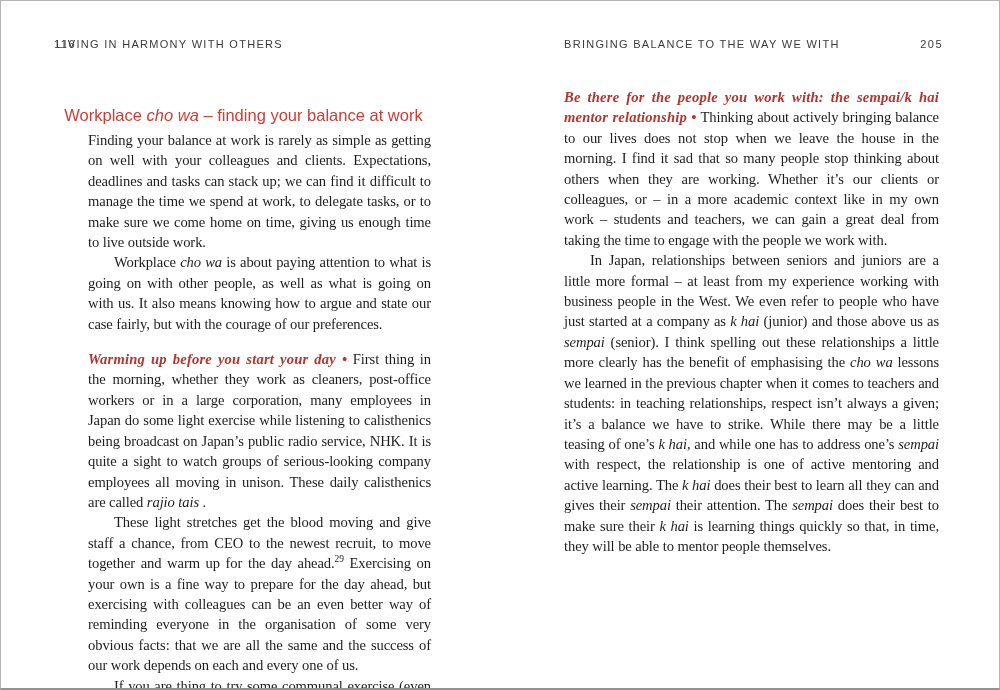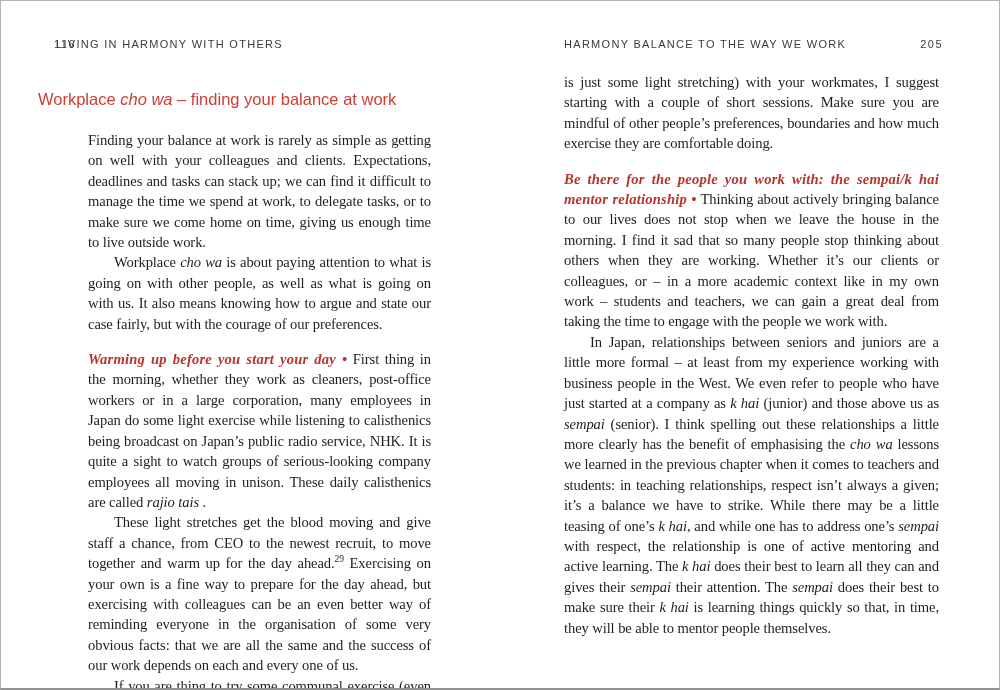--- a/index.html
+++ b/index.html
@@ -16,22 +16,22 @@
     position:absolute;top:37px;left:0;right:0;height:16px;
     font-family:"Liberation Sans",sans-serif;font-size:11px;
     letter-spacing:1.3px;color:var(--header-color,#3b3b3b);
   }
   .runhead{display:block;text-align:left;white-space:nowrap;}
   .pagenum{position:absolute;top:0;letter-spacing:1.5px;}
   .page-left .pagenum{left:-2px;}
   .page-right .pagenum{right:-4px;}
 
   .section-heading{
-    position:absolute;top:89px;left:-18px;right:-18px;margin:0;
-    text-align:left;font-family:"Liberation Sans",sans-serif;
+    position:absolute;top:89px;left:-18px;right:-18px;margin:16px;
+    text-align:center;font-family:"Liberation Sans",sans-serif;
     font-weight:400;font-size:16.5px;color:var(--accent-red,#d03c33);
     white-space:nowrap;
   }
 
   .page-body{
     position:absolute;left:0;right:0;
     font-family:"Liberation Serif",serif;font-size:14.6px;line-height:20.4px;
     color:var(--text-color,#1e1e1e);text-align:justify;letter-spacing:-0.1px;
   }
   .page-left .page-body{top:129px;margin-left:32px;}
@@ -60,23 +60,22 @@
         <p class="para"><span>Finding your balance at work is rarely as simple as getting on well with your colleagues and clients. Expectations, deadlines and tasks can stack up; we can find it difficult to manage the time we spend at work, to delegate tasks, or to make sure we come home on time, giving us enough time to live outside work.</span></p>
         <p class="para indent"><span>Workplace </span><span class="i">cho wa</span><span> is about paying attention to what is going on with other people, as well as what is going on with us. It also means knowing how to argue and state our case fairly, but with the courage of our preferences.</span></p>
         <p class="para gap"><span class="lead">Warming up before you start your day •</span><span> First thing in the morning, whether they work as cleaners, post-office workers or in a large corporation, many employees in Japan do some light exercise while listening to calisthenics being broadcast on Japan’s public radio service, NHK. It is quite a sight to watch groups of serious-looking company employees all moving in unison. These daily calisthenics are called </span><span class="i">rajio tais</span><span> .</span></p>
         <p class="para indent"><span>These light stretches get the blood moving and give staff a chance, from CEO to the newest recruit, to move together and warm up for the day ahead.</span><sup>29</sup><span> Exercising on your own is a fine way to prepare for the day ahead, but exercising with colleagues can be an even better way of reminding everyone in the organisation of some very obvious facts: that we are all the same and the success of our work depends on each and every one of us.</span></p>
         <p class="para indent"><span>If you are thing to try some communal exercise (even if it</span></p>
       </div>
   </section>
 
   <section class="page page-right">
     <header class="pagehead">
-      <span class="runhead">HARMONY BALANCE TO THE WAY WE WORK</span>
+      <span class="runhead">BRINGING BALANCE TO THE WAY WE WITH</span>
       <span class="pagenum">205</span>
     </header>
     <div class="page-body">
-        <p class="para"><span>is just some light stretching) with your workmates, I suggest starting with a couple of short sessions. Make sure you are mindful of other people’s preferences, boundaries and how much exercise they are comfortable doing.</span></p>
         <p class="para gap"><span class="lead">Be there for the people you work with: the sempai/k hai mentor relationship •</span><span> Thinking about actively bringing balance to our lives does not stop when we leave the house in the morning. I find it sad that so many people stop thinking about others when they are working. Whether it’s our clients or colleagues, or – in a more academic context like in my own work – students and teachers, we can gain a great deal from taking the time to engage with the people we work with.</span></p>
         <p class="para indent"><span>In Japan, relationships between seniors and juniors are a little more formal – at least from my experience working with business people in the West. We even refer to people who have just started at a company as </span><span class="i">k hai</span><span> (junior) and those above us as </span><span class="i">sempai</span><span> (senior). I think spelling out these relationships a little more clearly has the benefit of emphasising the </span><span class="i">cho wa</span><span> lessons we learned in the previous chapter when it comes to teachers and students: in teaching relationships, respect isn’t always a given; it’s a balance we have to strike. While there may be a little teasing of one’s </span><span class="i">k hai</span><span>, and while one has to address one’s </span><span class="i">sempai</span><span> with respect, the relationship is one of active mentoring and active learning. The </span><span class="i">k hai</span><span> does their best to learn all they can and gives their </span><span class="i">sempai</span><span> their attention. The </span><span class="i">sempai</span><span> does their best to make sure their </span><span class="i">k hai</span><span> is learning things quickly so that, in time, they will be able to mentor people themselves.</span></p>
       </div>
   </section>
 
 </div>
 
 </body></html>

